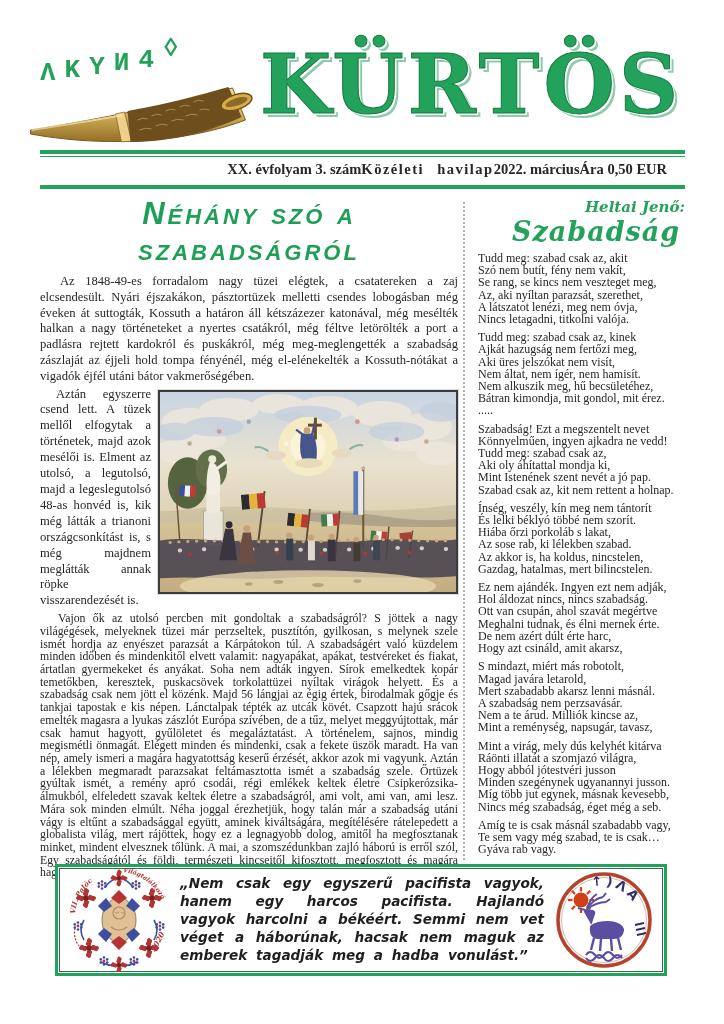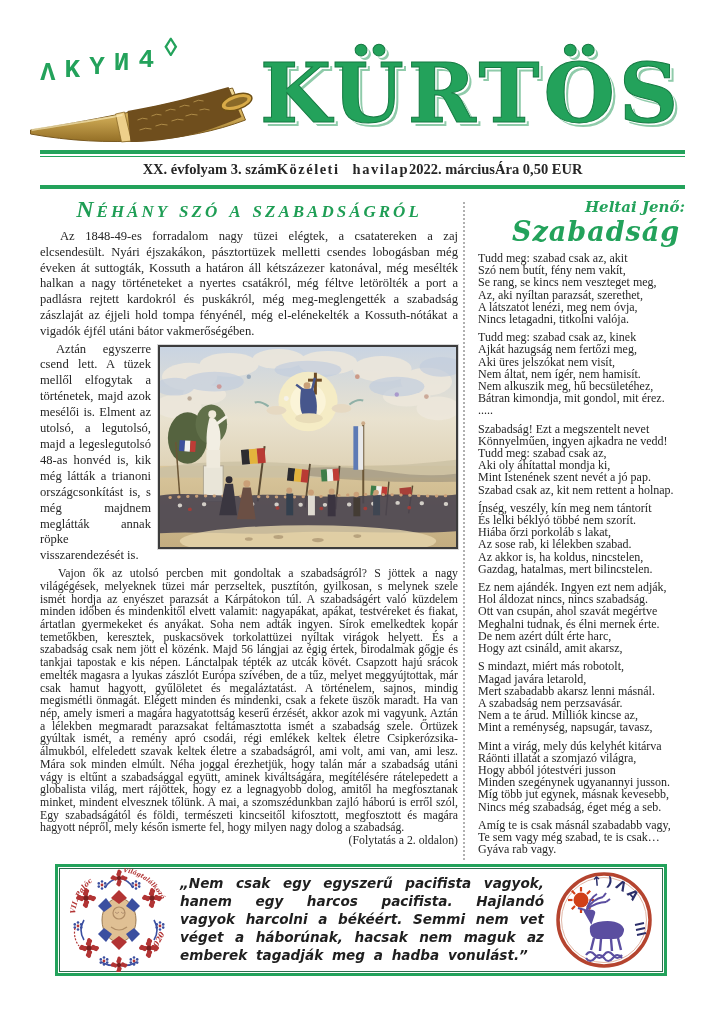--- a/index.html
+++ b/index.html
@@ -4,41 +4,41 @@
 <style>
   html,body{margin:0;padding:0;background:#fff;}
   .page{position:relative;width:724px;height:1024px;background:#ffffff;overflow:hidden;
         font-family:"Liberation Serif",serif;color:#262626;}
 
   
   .masthead-runes{position:absolute;left:40px;top:58px;color:#23a25b;
         font-family:Liberation Mono, monospace;font-weight:bold;font-size:26px;letter-spacing:9px;}
   .masthead-runes span{display:inline-block;}
   .horn{position:absolute;left:26px;top:80px;width:228px;height:72px;}
-  .masthead-title{position:absolute;left:256px;top:45px;width:430px;margin:0;text-align:center;
+  .masthead-title{position:absolute;left:256px;top:36px;width:430px;margin:0;text-align:center;
         font-family:"DejaVu Serif",serif;font-weight:bold;font-size:82px;letter-spacing:4px;
         color:#23a25b;-webkit-text-stroke:1px #157a42;
         text-shadow:2px 2px 0 #ffffff,4px 4px 0 #8fcbaa;}
 
   
   .rulebar{position:absolute;top:150px;left:40px;width:645px;
         border-top:4px solid #23a25b;border-bottom:4px solid #23a25b;}
   .rulebar-thin{height:2px;border-bottom:1px solid #23a25b;}
-  .rulebar-row{display:flex;justify-content:center;align-items:baseline;
+  .rulebar-row{display:flex;justify-content:flex-end;align-items:baseline;
         padding:4px 18px 7px;font-weight:bold;font-size:14.5px;}
   .rb-type{letter-spacing:1.5px;word-spacing:8px;}
 
   
   .left-col{position:absolute;left:40px;top:196px;width:418px;}
   .col-divider{position:absolute;left:463px;top:202px;height:658px;width:0;
         border-left:2px dotted #b0b0b0;}
   .right-col{position:absolute;left:478px;top:198px;width:207px;}
 
-  .article-title{margin:0 0 6px;text-align:center;font-family:Liberation Serif, serif;
-        font-style:italic;font-weight:bold;font-variant:small-caps;font-size:24px;
+  .article-title{margin:0 0 6px;text-align:center;font-family:Liberation Sans, sans-serif;
+        font-style:italic;font-weight:bold;font-variant:small-caps;font-size:31px;
         letter-spacing:3px;color:#1f9e55;}
   .para{text-align:justify;margin:0;}
   .p1{font-size:12.6px;line-height:15.8px;text-indent:20px;margin-bottom:2px;}
   .painting-fig{float:right;width:296px;height:200px;margin:3px 0 5px 7px;
         border:2px solid #3c3c3c;box-shadow:0 0 0 1px #d9d9d9;background:#e8e0cc;}
   .painting-fig svg{display:block;width:100%;height:100%;}
   .p2{font-size:12.6px;line-height:15.9px;text-indent:16px;}
   .p3{clear:both;font-size:11.8px;line-height:12.7px;text-indent:18px;padding-top:3px;}
   .cont{float:right;margin-left:10px;font-size:11.8px;}
 

